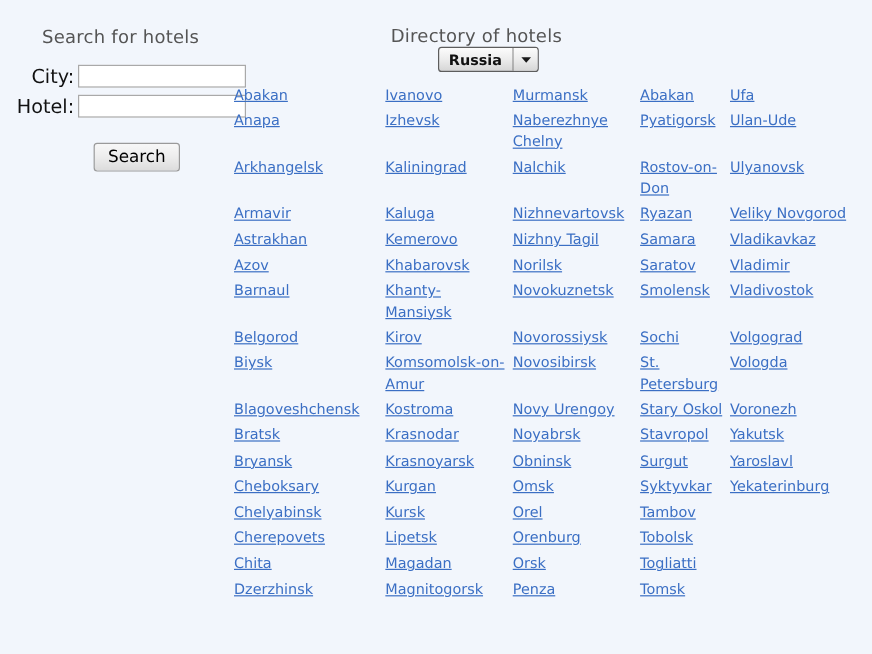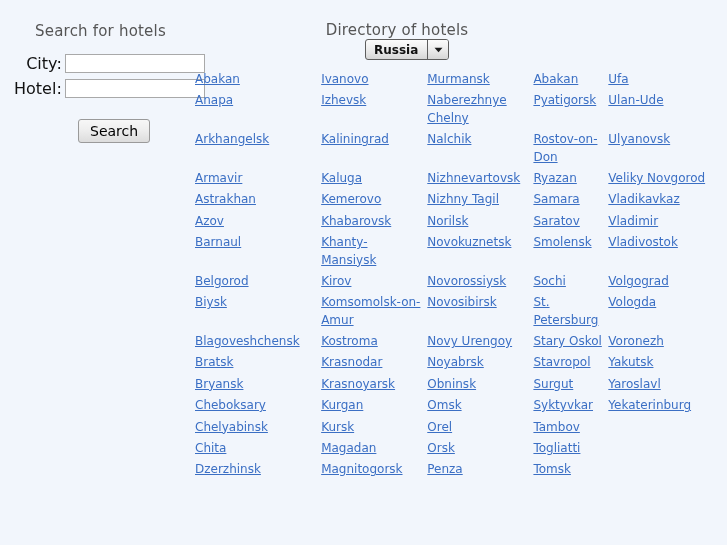--- a/index.html
+++ b/index.html
@@ -312,20 +312,27 @@
           <td><a class="city-link">Yekaterinburg</a></td>
         </tr>
         <tr>
           <td><a class="city-link">Chelyabinsk</a></td>
           <td><a class="city-link">Kursk</a></td>
           <td><a class="city-link">Orel</a></td>
           <td><a class="city-link">Tambov</a></td>
           <td></td>
         </tr>
         <tr>
+          <td><a class="city-link">Cherepovets</a></td>
+          <td><a class="city-link">Lipetsk</a></td>
+          <td><a class="city-link">Orenburg</a></td>
+          <td><a class="city-link">Tobolsk</a></td>
+          <td></td>
+        </tr>
+        <tr>
           <td><a class="city-link">Chita</a></td>
           <td><a class="city-link">Magadan</a></td>
           <td><a class="city-link">Orsk</a></td>
           <td><a class="city-link">Togliatti</a></td>
           <td></td>
         </tr>
         <tr>
           <td><a class="city-link">Dzerzhinsk</a></td>
           <td><a class="city-link">Magnitogorsk</a></td>
           <td><a class="city-link">Penza</a></td>

